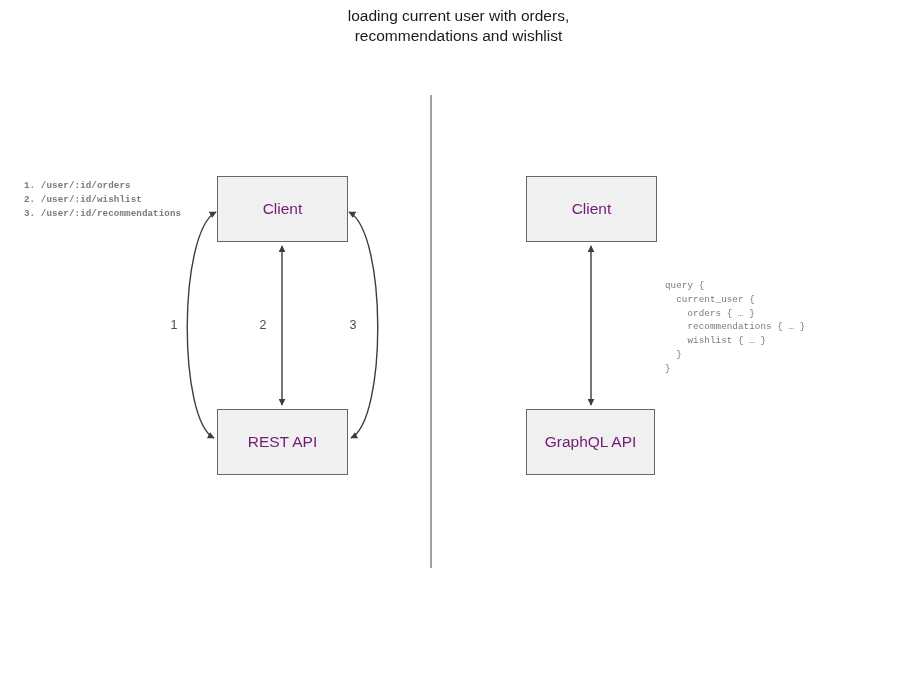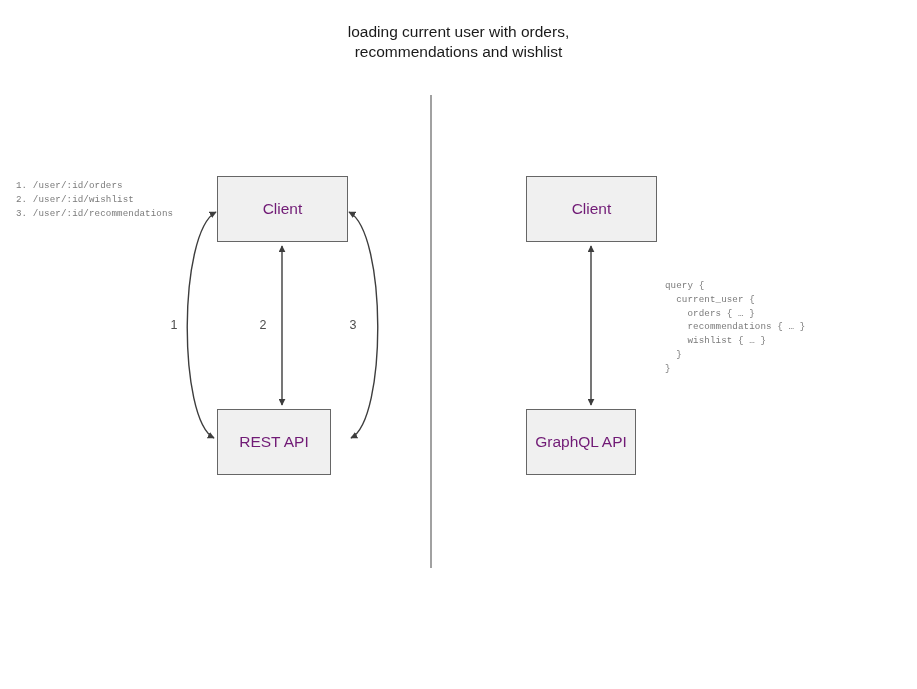--- a/index.html
+++ b/index.html
@@ -21,21 +21,21 @@
     left: 0;
     top: 0;
     width: 917px;
     height: 689px;
   }
 
   
   .diagram-title {
     position: absolute;
     left: 0;
-    top: 22px;
+    top: 6px;
     width: 917px;
     text-align: center;
     font-size: 15.5px;
     line-height: 20px;
     color: #1a1a1a;
     font-family: "Liberation Sans", sans-serif;
     white-space: pre-line;
   }
 
   
@@ -45,23 +45,23 @@
     background: #f0f0f0;
     border: 1.3px solid #666666;
     display: flex;
     align-items: center;
     justify-content: center;
     font-size: 15.5px;
     color: #701a75;
     font-family: "Liberation Sans", sans-serif;
   }
   #node-client-rest   { left: 217px; top: 176px; width: 131px; height: 66px; }
-  #node-rest-api      { left: 217px; top: 409px; width: 114px; height: 66px; }
+  #node-rest-api      { left: 217px; top: 409px; width: 131px; height: 66px; }
   #node-client-gql    { left: 526px; top: 176px; width: 131px; height: 66px; }
-  #node-graphql-api   { left: 526px; top: 409px; width: 110px; height: 66px; }
+  #node-graphql-api   { left: 526px; top: 409px; width: 129px; height: 66px; }
 
   
   .edge-label {
     position: absolute;
     font-size: 12.5px;
     color: #4d4d4d;
     font-family: "Liberation Sans", sans-serif;
     text-align: center;
     width: 16px;
   }
@@ -72,21 +72,21 @@
   
   .code-block {
     position: absolute;
     font-family: "Liberation Mono", monospace;
     font-size: 9.2px;
     line-height: 13.8px;
     color: #7a7a7a;
     white-space: pre;
     letter-spacing: 0.1px;
   }
-  #rest-endpoint-list { left: 16px;   top: 179px; }
+  #rest-endpoint-list { left: 24px;   top: 179px; font-weight: bold; }
   #graphql-query      { left: 665px; top: 279px; font-family: Liberation Mono, monospace; }
 </style>
 </head>
 <body>
 
 <svg id="canvas" viewBox="0 0 917 689" xmlns="http://www.w3.org/2000/svg">
   <defs>
     <marker id="arrow-up" viewBox="0 0 10 10" refX="9" refY="5" markerWidth="5" markerHeight="5" orient="auto-start-reverse">
       <path d="M 0 0 L 10 5 L 0 10 z" fill="#3d3d3d"></path>
     </marker>

